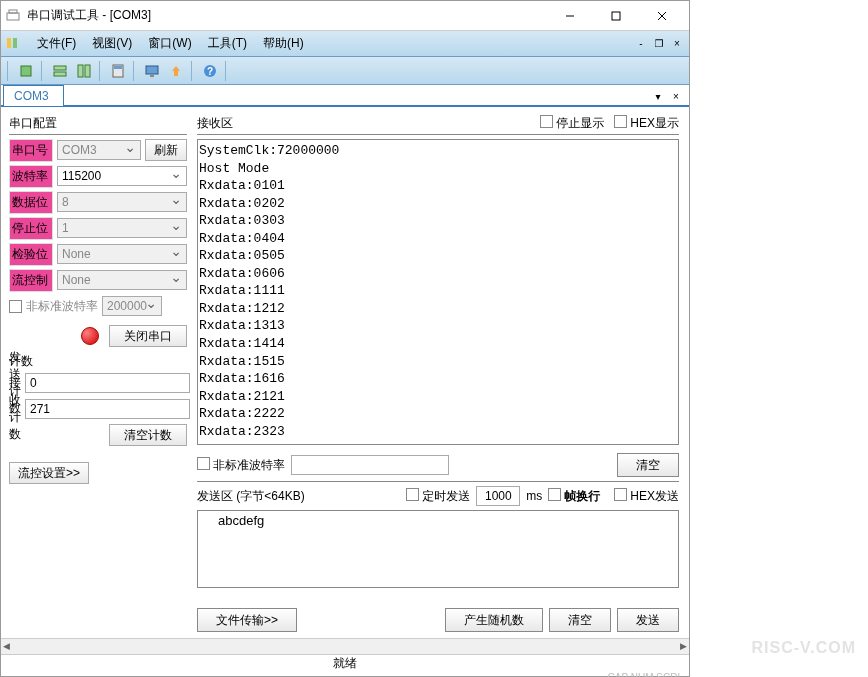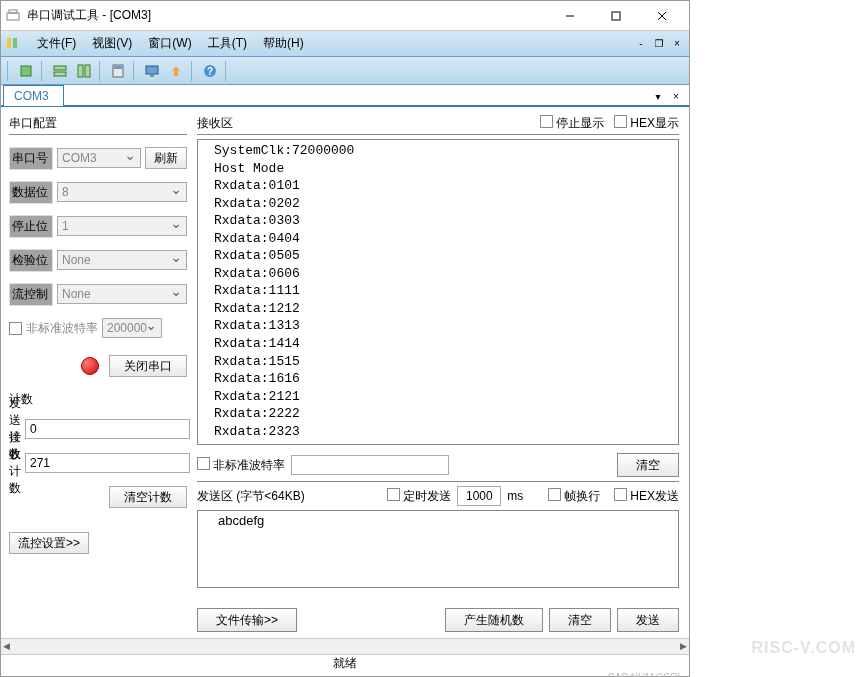--- a/index.html
+++ b/index.html
@@ -22,39 +22,39 @@
     .tool-sep { width: 4px; height: 20px; border-left: 1px solid #8bb3d6; margin: 0 2px; }
     .tool-btn { width: 22px; height: 22px; display: flex; align-items: center; justify-content: center; cursor: pointer; border: 1px solid transparent; }
     
     .tabbar { height: 22px; background: #fff; display: flex; align-items: flex-end; padding: 0 2px; border-bottom: 2px solid #3a7cb8; }
     .tab { padding: 3px 14px 3px 10px; background: #fff; border: 1px solid #3a7cb8; border-bottom: none; font-size: 12px; cursor: pointer; position: relative; top: 1px; color:#3a7cb8;}
     .tabbar-btns { margin-left: auto; display: flex; gap: 4px; padding-right: 4px; padding-bottom:2px;}
     .tabbar-btn { width: 14px; height: 14px; cursor: pointer; font-size: 10px; display:flex; align-items:center; justify-content:center; }
     
     .content { flex: 1; display: flex; background: #fff; overflow: hidden; padding: 2px; }
     
-    .sidebar { width: 190px; padding: 4px 6px; display: flex; flex-direction: column; gap: 10px; }
+    .sidebar { width: 190px; padding: 4px 6px; display: flex; flex-direction: column; gap: 2px; }
     .section-title { font-size: 12px; border-bottom: 1px solid #888; padding: 2px 0; margin-bottom: 2px; }
     .form-row { display: flex; align-items: center; gap: 4px; margin-bottom: 2px; height: 22px; }
-    .form-label { width: 44px; font-size: 12px; background:#a3a3a3; border:1px solid #ddd; padding:2px; text-align:left;}
+    .form-label { width: 44px; font-size: 12px; background:#ec4899; border:1px solid #ddd; padding:2px; text-align:left;}
     .form-label.plain { background:none; border:none; padding:0;}
     .combo { flex: 1; height: 20px; border: 1px solid #aaa; background: #fff; font-size: 12px; padding: 0 4px; display:flex; align-items:center; position:relative;}
     .combo.disabled { background: #f0f0f0; color: #888; }
     .combo::after { content: "⌄"; position: absolute; right: 4px; color: #666; font-size:14px; top:-2px;}
     .btn-sm { height: 22px; padding: 0 8px; border: 1px solid #aaa; background: linear-gradient(#fff,#e8e8e8); cursor: pointer; font-size: 12px; }
     .checkbox { width: 13px; height: 13px; border: 1px solid #888; }
     .red-dot { width: 18px; height: 18px; border-radius: 50%; background: radial-gradient(circle at 30% 30%, #ff8080, #d00000); border:1px solid #a00;}
     .text-input-sm { flex: 1; height: 20px; border: 1px solid #aaa; padding: 0 4px; font-size: 12px; }
     
     .main { flex: 1; padding: 4px 8px 4px 4px; display: flex; flex-direction: column; gap: 4px; overflow: hidden; }
     .recv-header { display: flex; align-items: center; border-bottom: 1px solid #888; padding: 2px 0; }
     .recv-title { font-size: 12px; }
     .recv-opts { margin-left: auto; display: flex; gap: 10px; }
     .chk-label { display: flex; gap: 3px; cursor:pointer;}
-    .recv-box { flex: 1; border: 1px solid #888; background: #fff; font-family: "Courier New", monospace; font-size: 13px; padding: 2px 16px; white-space: pre; overflow-y: scroll; line-height: 1.35; }
+    .recv-box { flex: 1; border: 1px solid #888; background: #fff; font-family: "Courier New", monospace; font-size: 13px; padding: 2px 1px; white-space: pre; overflow-y: scroll; line-height: 1.35; }
     
     .save-row { display: flex; align-items: center; gap: 6px; border-bottom: 1px solid #888; padding: 4px 0;}
     .save-path { flex: 1; max-width: 260px; height: 20px; border: 1px solid #aaa; background:#fff;}
     .btn { height: 24px; padding: 0 18px; border: 1px solid #888; background: linear-gradient(#fff,#e8e8e8); cursor: pointer; font-size: 12px; }
     .spacer { flex: 1; }
     
     .send-header { display: flex; align-items: center; gap: 6px; }
     .send-title { font-size: 12px; }
     .send-num { width: 44px; height: 20px; border: 1px solid #aaa; padding: 0 4px; font-size: 12px; text-align:center;}
     .send-box { height: 78px; border: 1px solid #888; background: #fff; font-family: Liberation Sans, sans-serif; font-size: 13px; padding: 2px 20px; resize: none; }
@@ -185,20 +185,26 @@
       <div class="section-title">串口配置</div>
 
       <div class="form-row">
         <span class="form-label">串口号</span>
         <div class="combo disabled">
               <span>COM3</span>
             </div>
         <button class="btn-sm">刷新</button>
       </div>
       <div class="form-row">
+        <span class="form-label">波特率</span>
+        <div class="combo">
+              <span>115200</span>
+            </div>
+      </div>
+      <div class="form-row">
         <span class="form-label">数据位</span>
         <div class="combo disabled">
               <span>8</span>
             </div>
       </div>
       <div class="form-row">
         <span class="form-label">停止位</span>
         <div class="combo disabled">
               <span>1</span>
             </div>
@@ -289,21 +295,21 @@
 
       <div class="send-header">
         <span class="send-title">发送区 (字节&lt;64KB)</span>
         <div class="spacer"></div>
         <label class="chk-label">
               <span class="checkbox"></span>
               <span>定时发送</span>
             </label>
         <input class="send-num" value="1000" style="">
         <span>ms</span>
-        <label class="chk-label" style="margin-left:19px;">
+        <label class="chk-label" style="margin-left:0;font-weight:bold;">
               <span class="checkbox"></span>
               <span>帧换行</span>
             </label>
         <label class="chk-label" style="margin-left:8px;">
               <span class="checkbox"></span>
               <span>HEX发送</span>
             </label>
       </div>
       <textarea class="send-box" style="">abcdefg</textarea>
 

